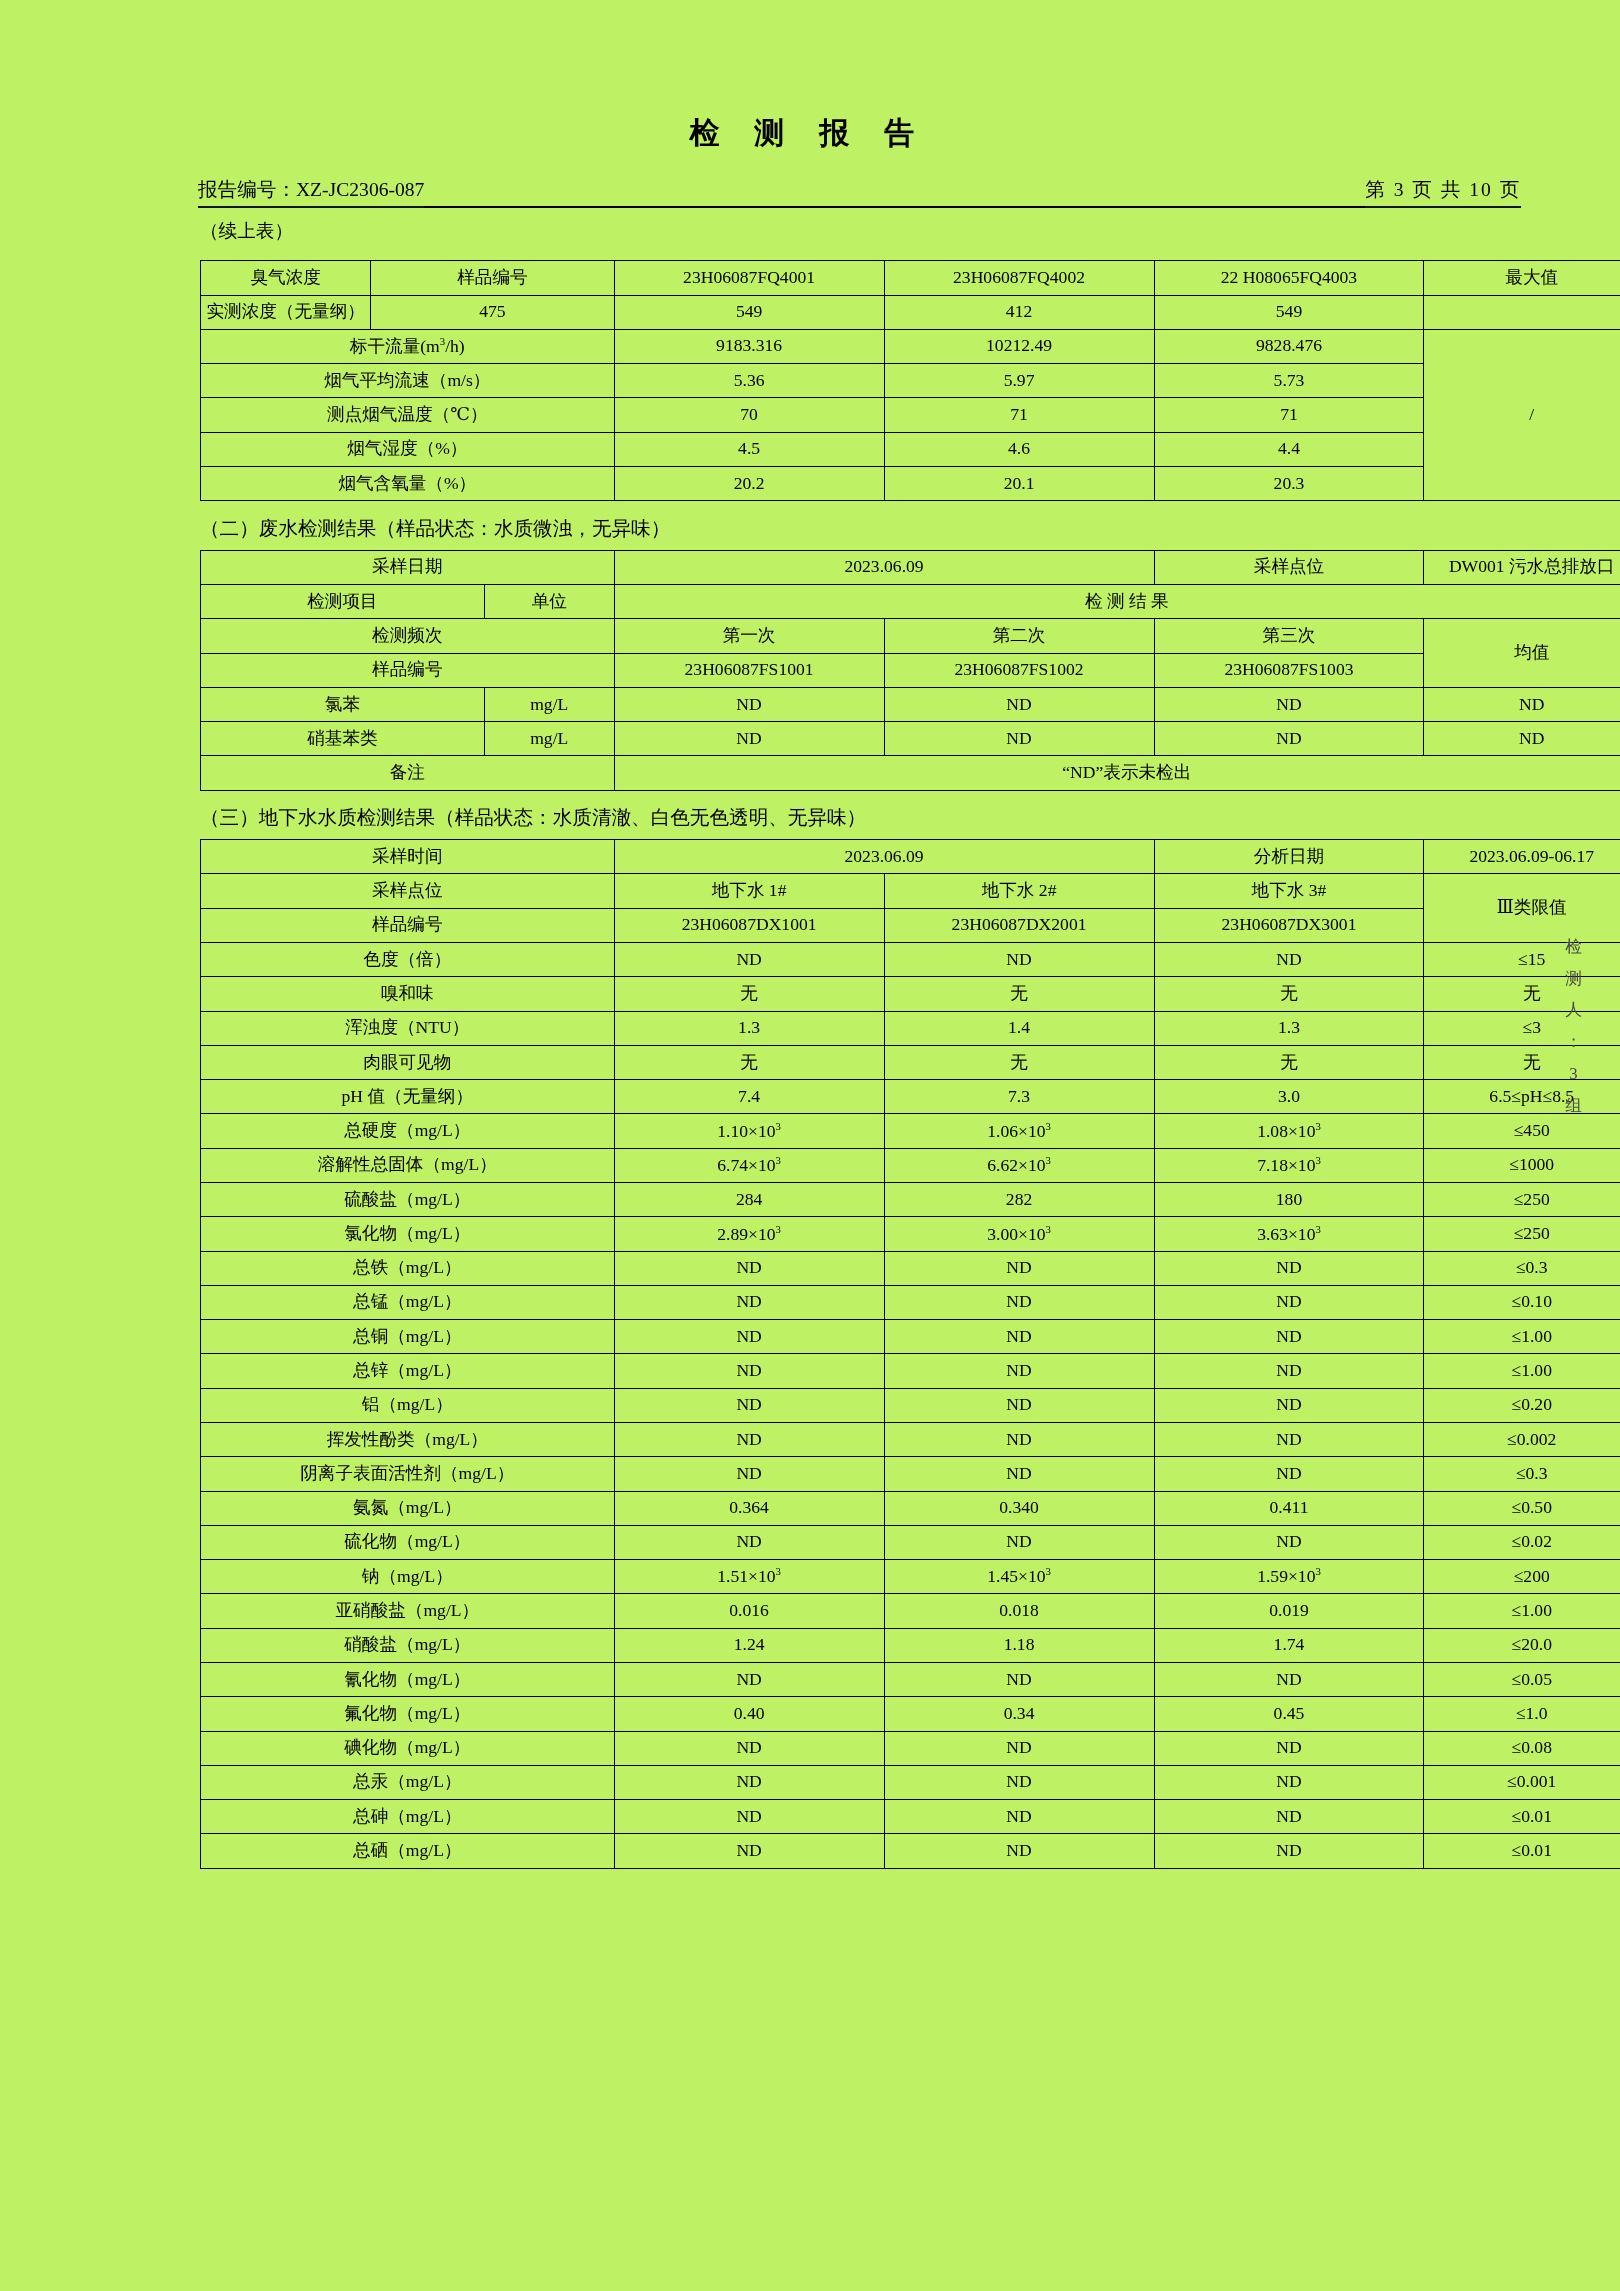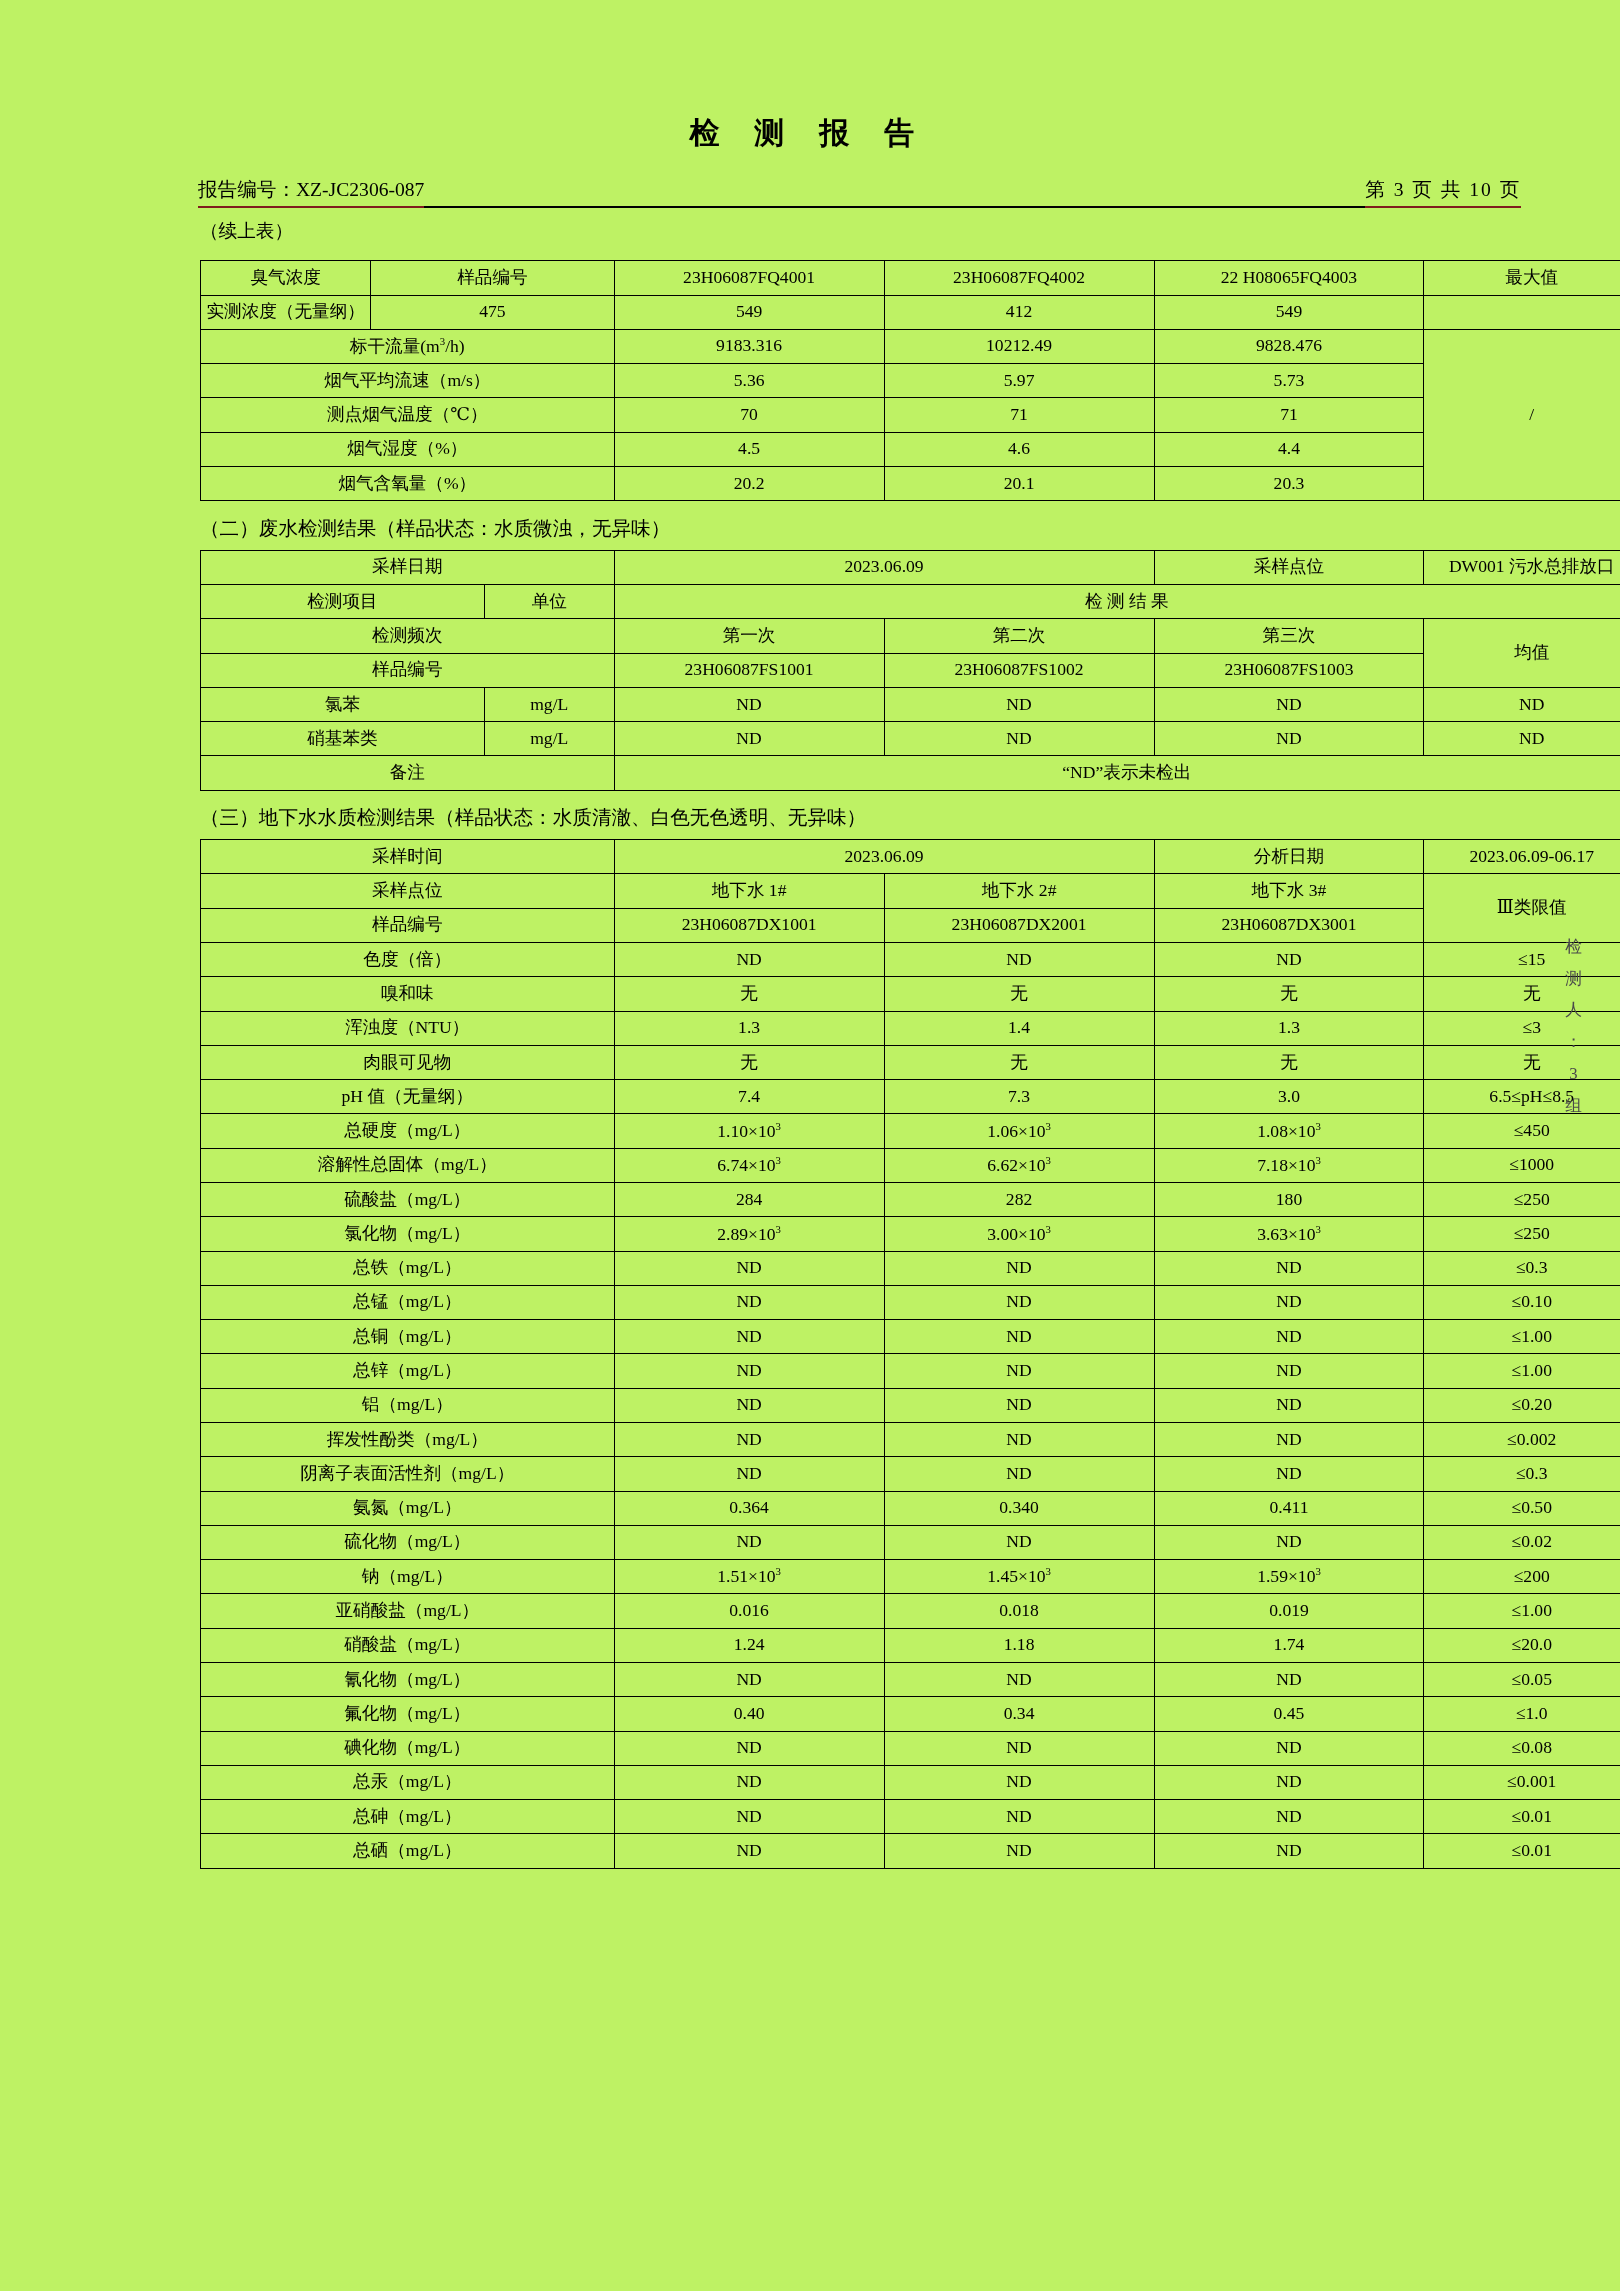--- a/index.html
+++ b/index.html
@@ -35,21 +35,21 @@
   }
   .hdr-row {
     display: flex;
     justify-content: space-between;
     align-items: flex-end;
     margin-top: 21.6px;
     padding: 0 19.6px 0 108px;
     font-size: 19.6px;
   }
   .hdr-left, .hdr-right {
-    border-bottom: 2px solid #7f1d1d;
+    border-bottom: 2px solid #0f172a;
     padding-bottom: 3.9px;
     white-space: nowrap;
   }
   .hdr-left { flex: 0 0 auto; }
   .hdr-right { flex: 0 0 auto; letter-spacing: 2px; }
   .hdr-spacer {
     flex: 1 1 auto;
     border-bottom: 2px solid #000;
     padding-bottom: 3.9px;
   }

